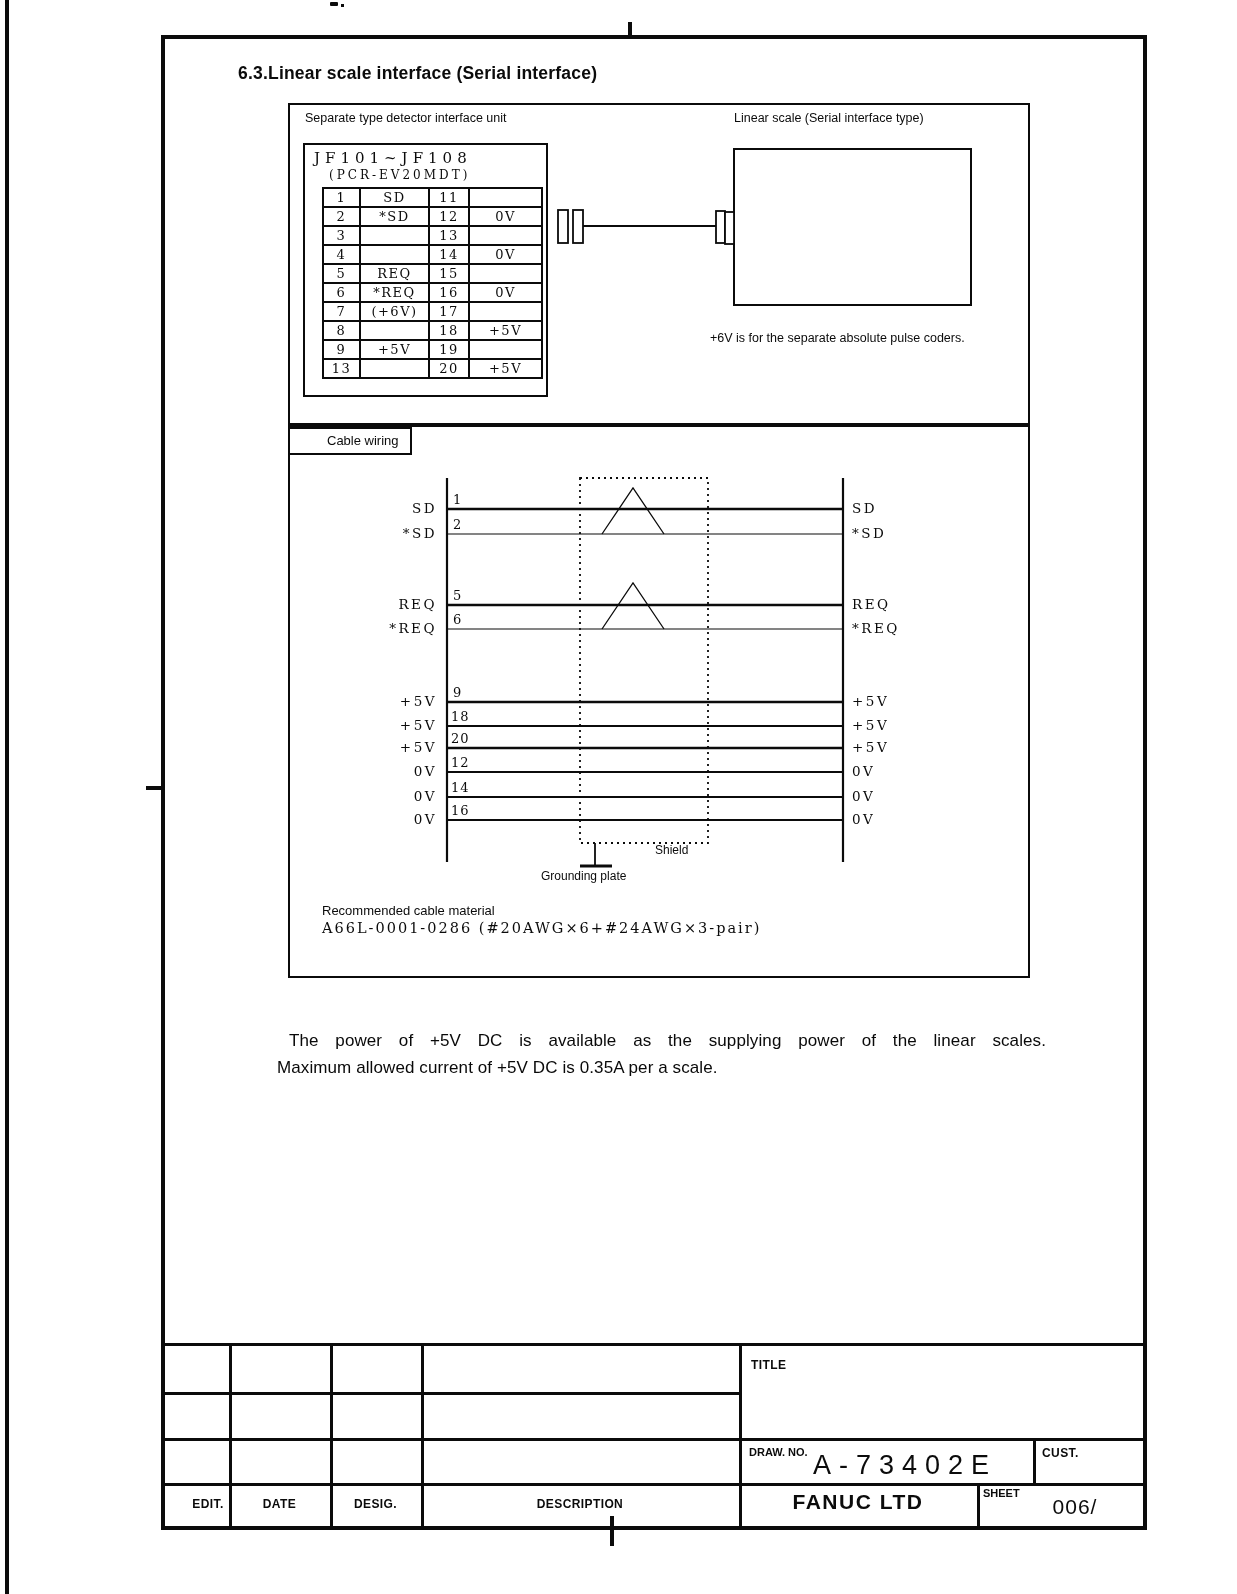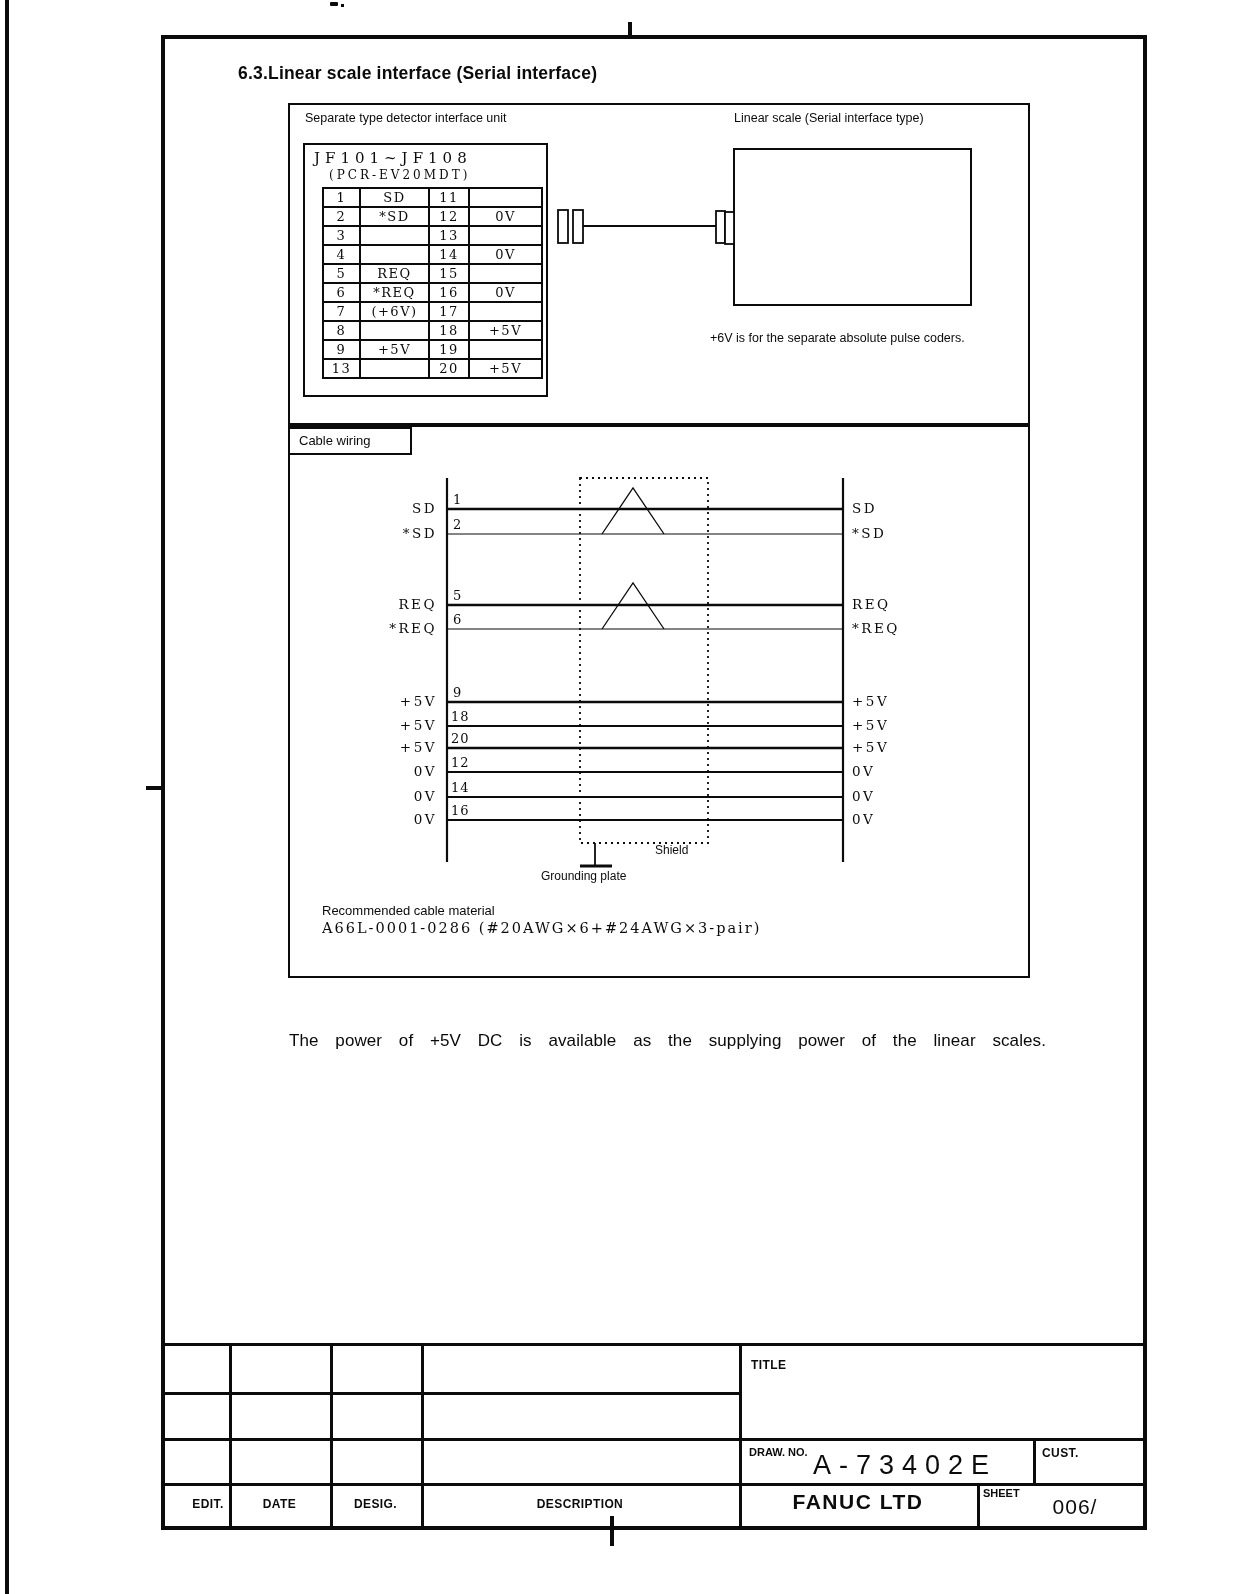--- a/index.html
+++ b/index.html
@@ -32,21 +32,21 @@
   .rec-part{font-family:"DejaVu Serif","Liberation Serif",serif;font-size:14.5px;letter-spacing:2px;}
   .para{position:absolute;left:277px;width:757px;font-size:17px;line-height:27px;
         color:#090909;letter-spacing:0.1px;z-index:6;font-weight:500;}
   .para.justify{text-align:justify;text-align-last:justify;margin-left:12px;}
   .tb-lbl{font-size:12px;font-weight:700;letter-spacing:0.4px;}
   .tb-lbl-sm{font-size:11px;font-weight:700;}
   .drawno{font-size:27px;letter-spacing:8px;font-weight:500;}
   .company{font-size:21px;font-weight:800;letter-spacing:1.5px;}
   .sheetno{font-size:21px;font-weight:500;letter-spacing:1px;}
   .tab{position:absolute;left:288px;top:427px;width:124px;height:28px;border:2px solid #0b0b0b;
-       box-sizing:border-box;background:#fff;z-index:5;}
+       box-sizing:border-box;background:#fff;z-index:5;padding-left:28px;}
   .tab span{display:block;padding-left:9px;font-size:13px;line-height:23px;font-weight:500;}
   .center{text-align:center;}
   .right{text-align:right;}
 </style>
 </head>
 <body>
 
 <div class="page">
 
   <div class="abs ink" style="left:5px;top:0;width:4px;height:1594px;"></div>
@@ -213,20 +213,21 @@
   <div class="txt wire-label" style="left:852px;top:788px;">0V</div>
   <div class="txt wire-label" style="left:852px;top:811px;">0V</div>
 
   <div class="txt shield-lbl" style="left:655px;top:843px;">Shield</div>
   <div class="txt ground-lbl" style="left:541px;top:869px;">Grounding plate</div>
 
   <div class="txt rec-head" style="left:322px;top:903px;">Recommended cable material</div>
   <div class="txt rec-part" style="left:322px;top:920px;">A66L-0001-0286 (#20AWG×6+#24AWG×3-pair)</div>
 
   <div class="para justify" style="top:1027px;">The power of +5V DC is available as the supplying power of the linear scales.</div>
+  <div class="para" style="top:1054px;">Maximum allowed current of +5V DC is 0.35A per a scale.</div>
 
   <div class="hline" style="left:163px;top:1343px;width:982px;"></div>
   <div class="hline" style="left:163px;top:1392px;width:578px;"></div>
   <div class="hline" style="left:163px;top:1438px;width:982px;"></div>
   <div class="hline" style="left:163px;top:1483px;width:982px;"></div>
   <div class="vline" style="left:229px;top:1343px;height:185px;"></div>
   <div class="vline" style="left:330px;top:1343px;height:185px;"></div>
   <div class="vline" style="left:421px;top:1343px;height:185px;"></div>
   <div class="vline" style="left:739px;top:1343px;height:185px;"></div>
   <div class="vline" style="left:1033px;top:1438px;height:48px;"></div>

